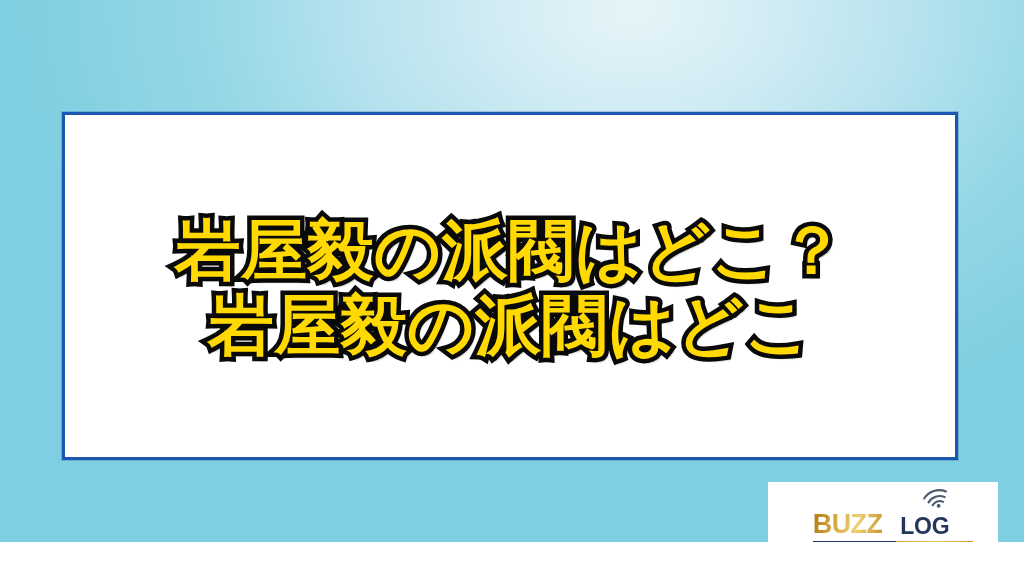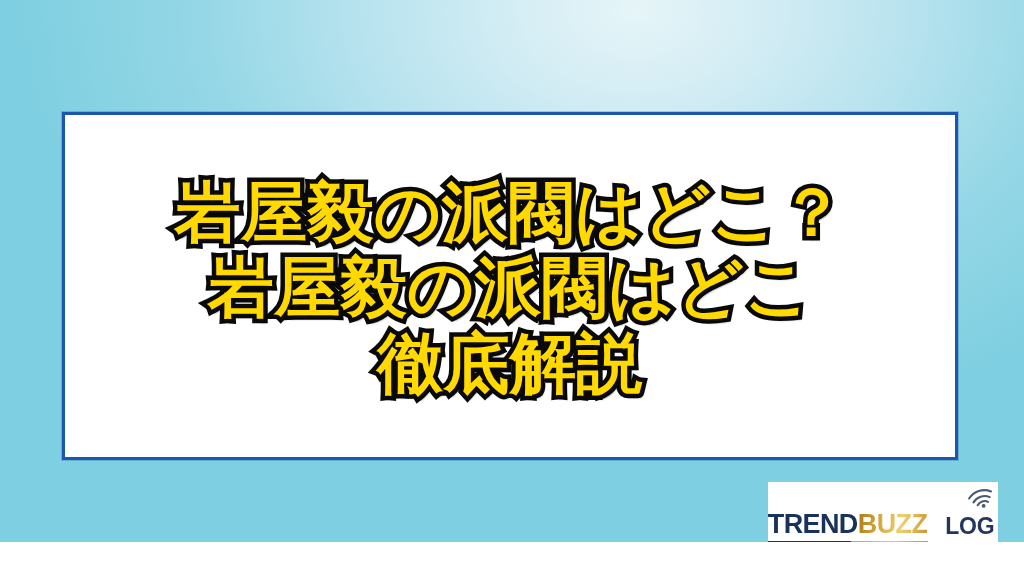--- a/index.html
+++ b/index.html
@@ -134,27 +134,25 @@
 </style>
 </head>
 <body>
 
 <div id="stage">
 
   <div id="card">
     <div id="title-block">
       <div class="title-line nosel">岩屋毅の派閥はどこ？</div>
       <div class="title-line nosel">岩屋毅の派閥はどこ</div>
-      <div class="title-line nosel">徹底解説</div>
     </div>
   </div>
 
   <div id="logo-badge">
     <div id="logo-inner">
-      <span class="logo-word logo-trend nosel">TREND</span>
       <span class="logo-word logo-buzz nosel">BUZZ</span>
       <span class="logo-word logo-log nosel">LOG</span>
       <div id="logo-underline"></div>
       <svg id="wifi-icon" viewBox="0 0 34 28">
         <g transform="rotate(-18 17 22)" fill="none" stroke="#4b5a72" stroke-linecap="round">
           <circle cx="17" cy="24" r="1.9" fill="#4b5a72" stroke="none"></circle>
           <path d="M11.5 22.5 A8 8 0 0 1 22.5 22.5" stroke-width="2.1" transform="translate(0,-1)"></path>
           <path d="M8.5 17.5 A13 13 0 0 1 25.5 17.5" stroke-width="2.1"></path>
           <path d="M5.5 12.5 A18 18 0 0 1 28.5 12.5" stroke-width="2.1"></path>
         </g>

